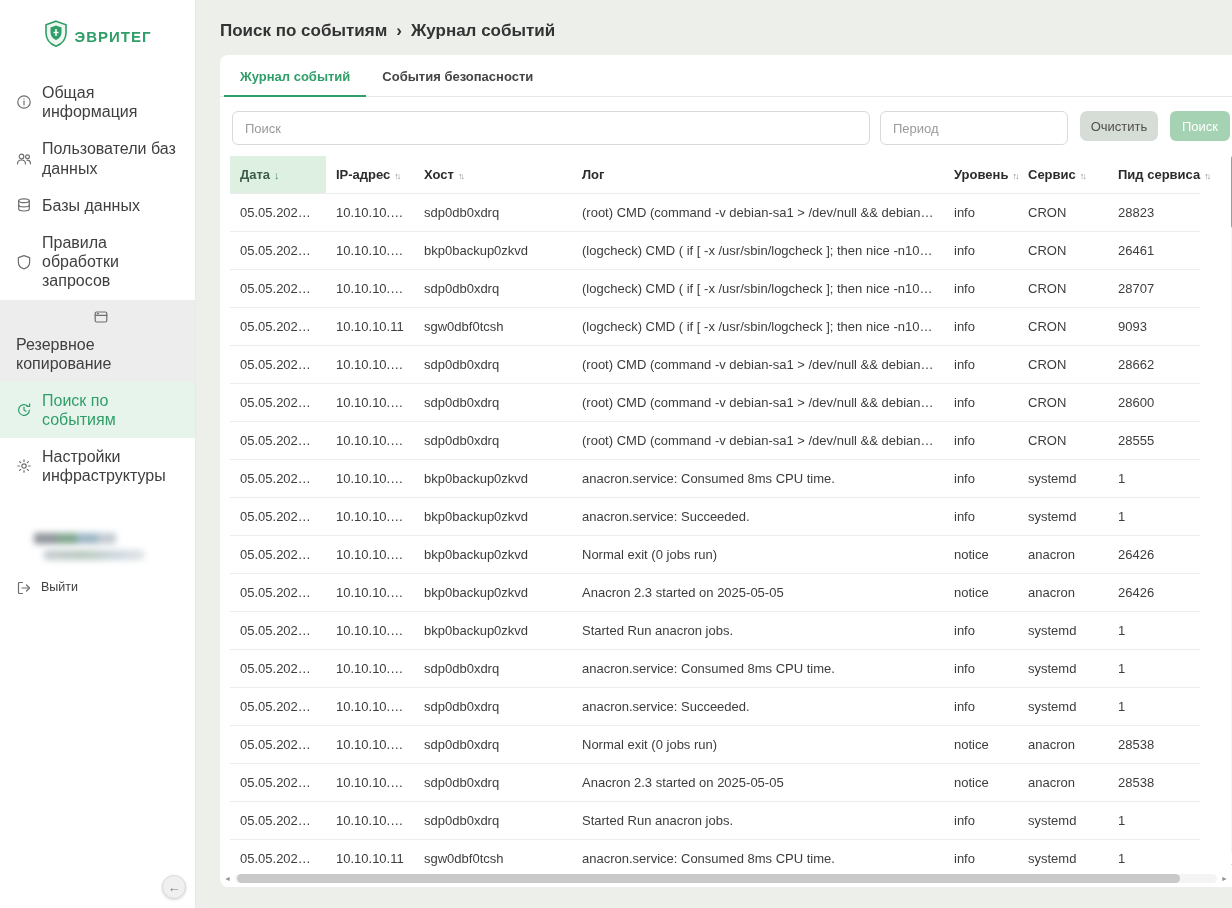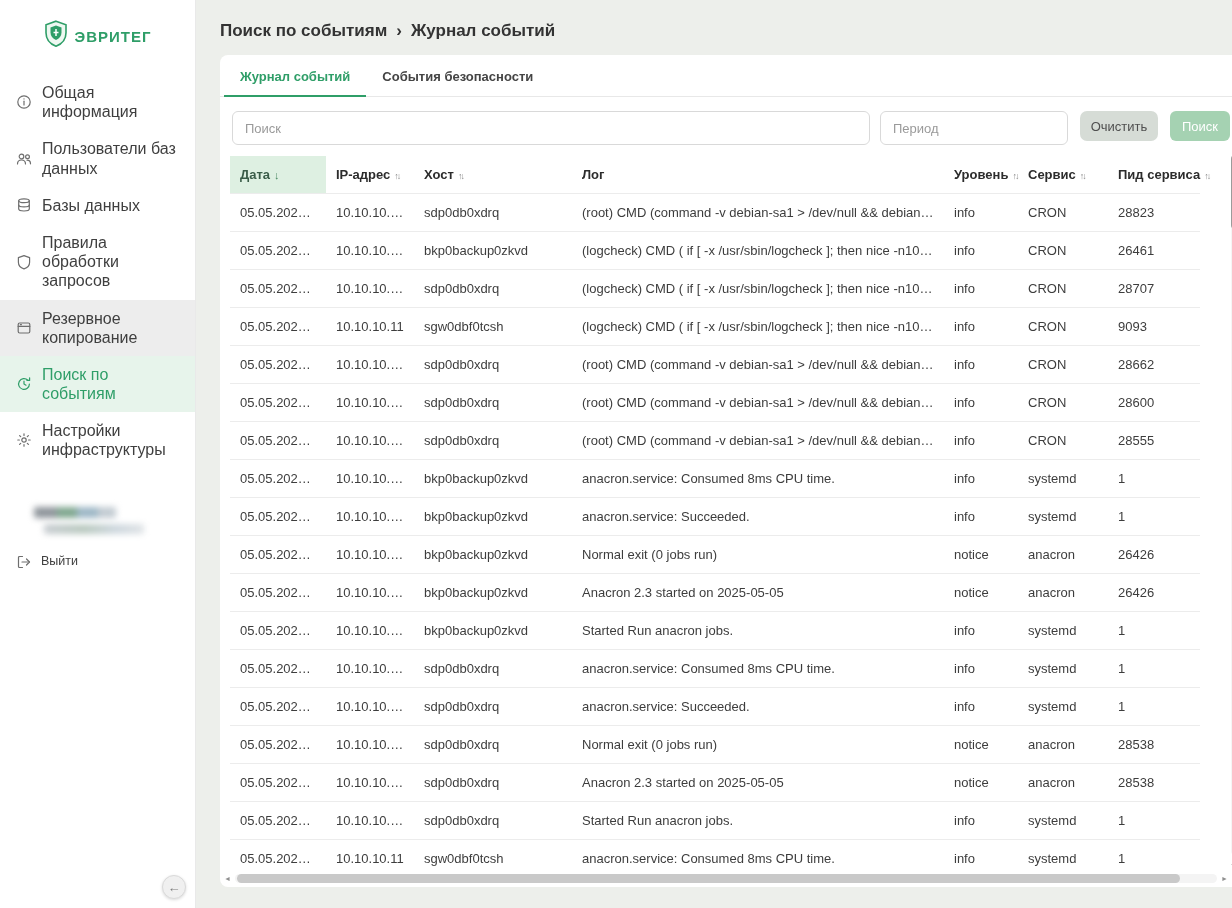--- a/index.html
+++ b/index.html
@@ -21,21 +21,21 @@
   .logo-text { color: #2f9e68; font-weight: bold; font-size: 15px; letter-spacing: 1px; }
   .nav-item {
     display: flex; align-items: center; gap: 10px;
     padding: 9px 10px 9px 16px; font-size: 16px; color: #3f3f3f;
     line-height: 1.2; cursor: pointer;
   }
   .nav-item .icn { width: 16px; height: 16px; flex-shrink: 0; display: flex; align-items: center; justify-content: center; }
   .nav-item svg { stroke: #6e6e6e; }
   .nav-item.active { background: #e7f4eb; color: #2f9e68; }
   .nav-item.active svg { stroke: #2f9e68; }
-  .nav-item.muted { background: #ededed; }
+  .nav-item.muted { background: #ededed; flex-direction: column; }
   .user-blur { margin: 38px 0 0 34px; }
   .blur-a { width: 82px; height: 11px; border-radius: 2px; filter: blur(3px);
     background: linear-gradient(90deg,#8f959b 0%,#8f959b 28%,#7fa78f 28%,#7fa78f 52%,#9db7c6 52%,#9db7c6 78%,#c2cbd2 78%); }
   .blur-b { margin-top: 6px; margin-left: 10px; width: 100px; height: 10px; border-radius: 2px; filter: blur(3px);
     background: linear-gradient(90deg,#c7ccd1 0%,#b9c9bf 40%,#ccd6dd 70%,#dfe3e6 100%); }
   .logout { display: flex; align-items: flex-start; gap: 9px; padding: 20px 16px; font-size: 12.5px; color: #3f3f3f; cursor: pointer; }
   .logout svg { stroke: #6e6e6e; }
 
   
   .main { flex: 1; padding: 0 22px 0 24px; display: flex; flex-direction: column; }

